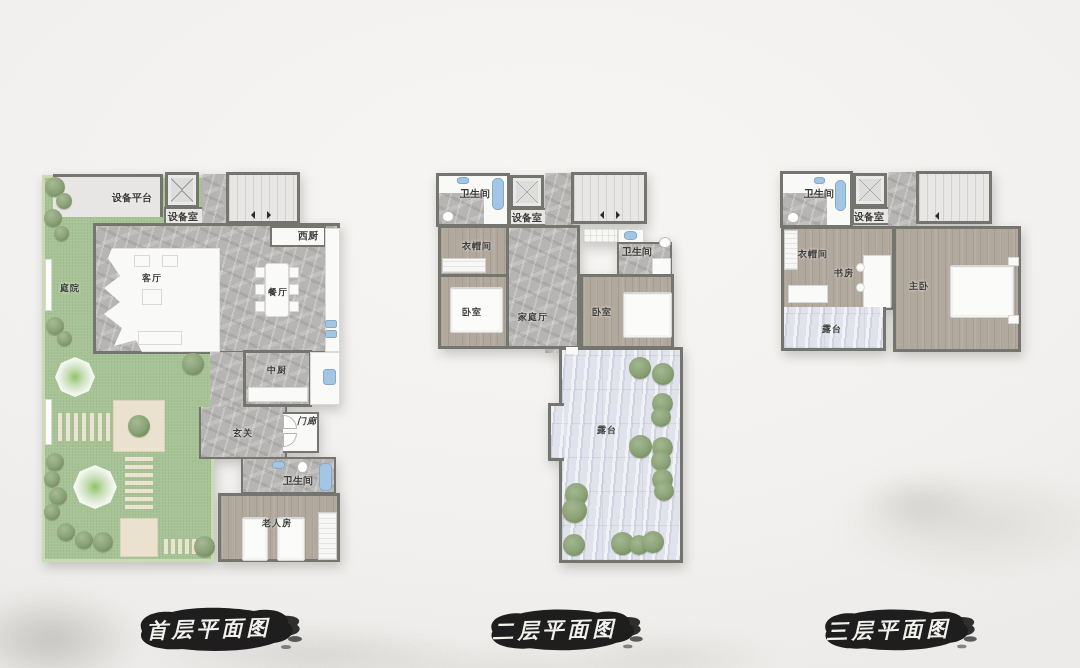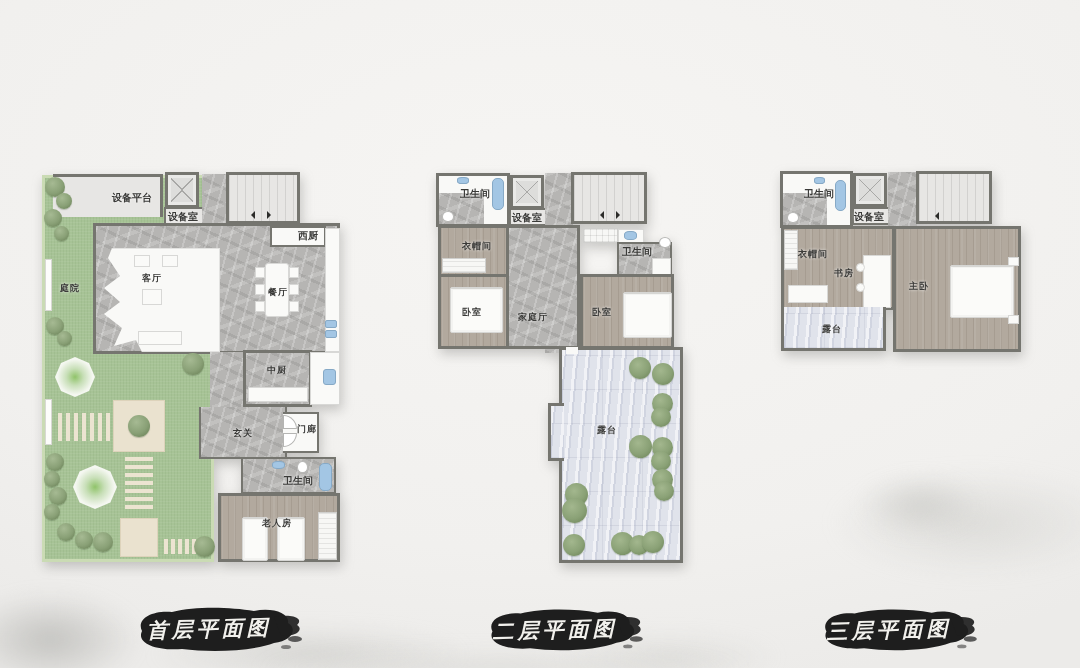--- a/index.html
+++ b/index.html
@@ -207,21 +207,21 @@
   <div class="tree" style="left:152px;top:365px;width:21px;height:21px;"></div>
 
   <span class="rlabel sm" style="left:90px;top:27px;">设备平台</span>
   <span class="rlabel sm" style="left:141px;top:46px;">设备室</span>
   <span class="rlabel sm" style="left:266px;top:65px;">西厨</span>
   <span class="rlabel" style="left:110px;top:107px;">客厅</span>
   <span class="rlabel" style="left:236px;top:121px;">餐厅</span>
   <span class="rlabel" style="left:28px;top:117px;">庭院</span>
   <span class="rlabel" style="left:235px;top:199px;">中厨</span>
   <span class="rlabel" style="left:201px;top:262px;">玄关</span>
-  <span class="rlabel" style="left:265px;top:258px;">门廊</span>
+  <span class="rlabel" style="left:265px;top:250px;font-style:italic;">门廊</span>
   <span class="rlabel sm" style="left:256px;top:310px;">卫生间</span>
   <span class="rlabel" style="left:235px;top:352px;">老人房</span>
 </section>
 
 <section class="plan" style="left:435px;top:171px;width:248px;height:394px;">
   <div class="pc whiteroom wallb" style="left:1px;top:2px;width:74px;height:54px;"></div>
   <div class="pc stone" style="left:4px;top:22px;width:45px;height:31px;"></div>
   <div class="pc tub" style="left:57px;top:7px;width:12px;height:32px;"></div>
   <div class="pc sink" style="left:22px;top:6px;width:12px;height:7px;"></div>
   <div class="pc wc" style="left:7px;top:40px;width:12px;height:11px;"></div>

